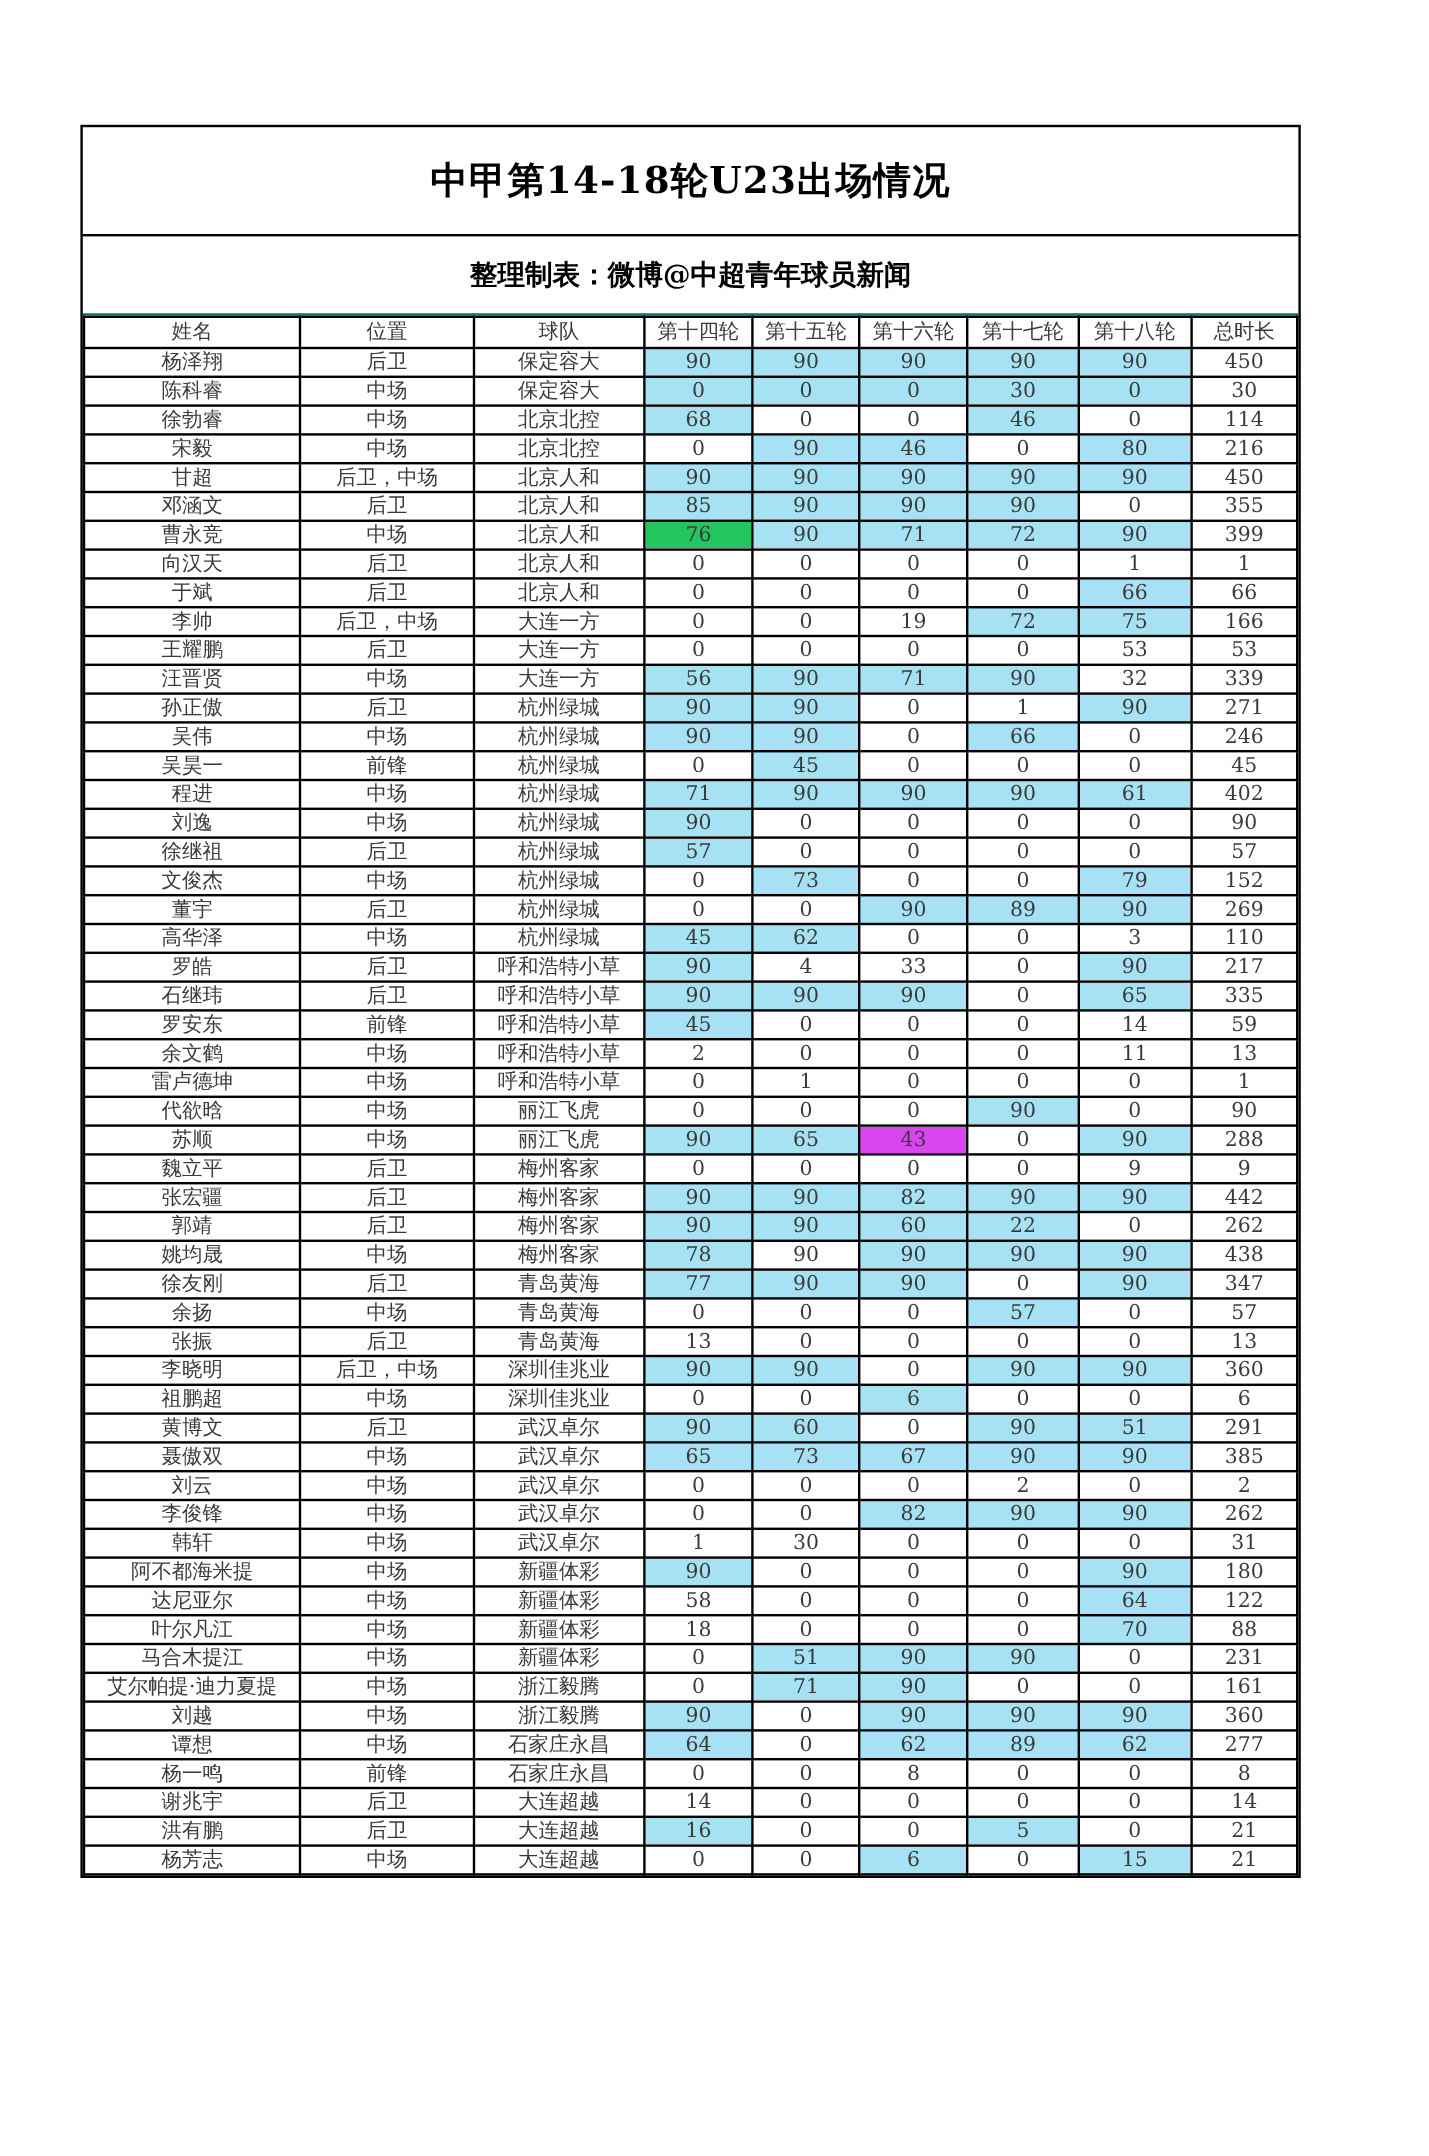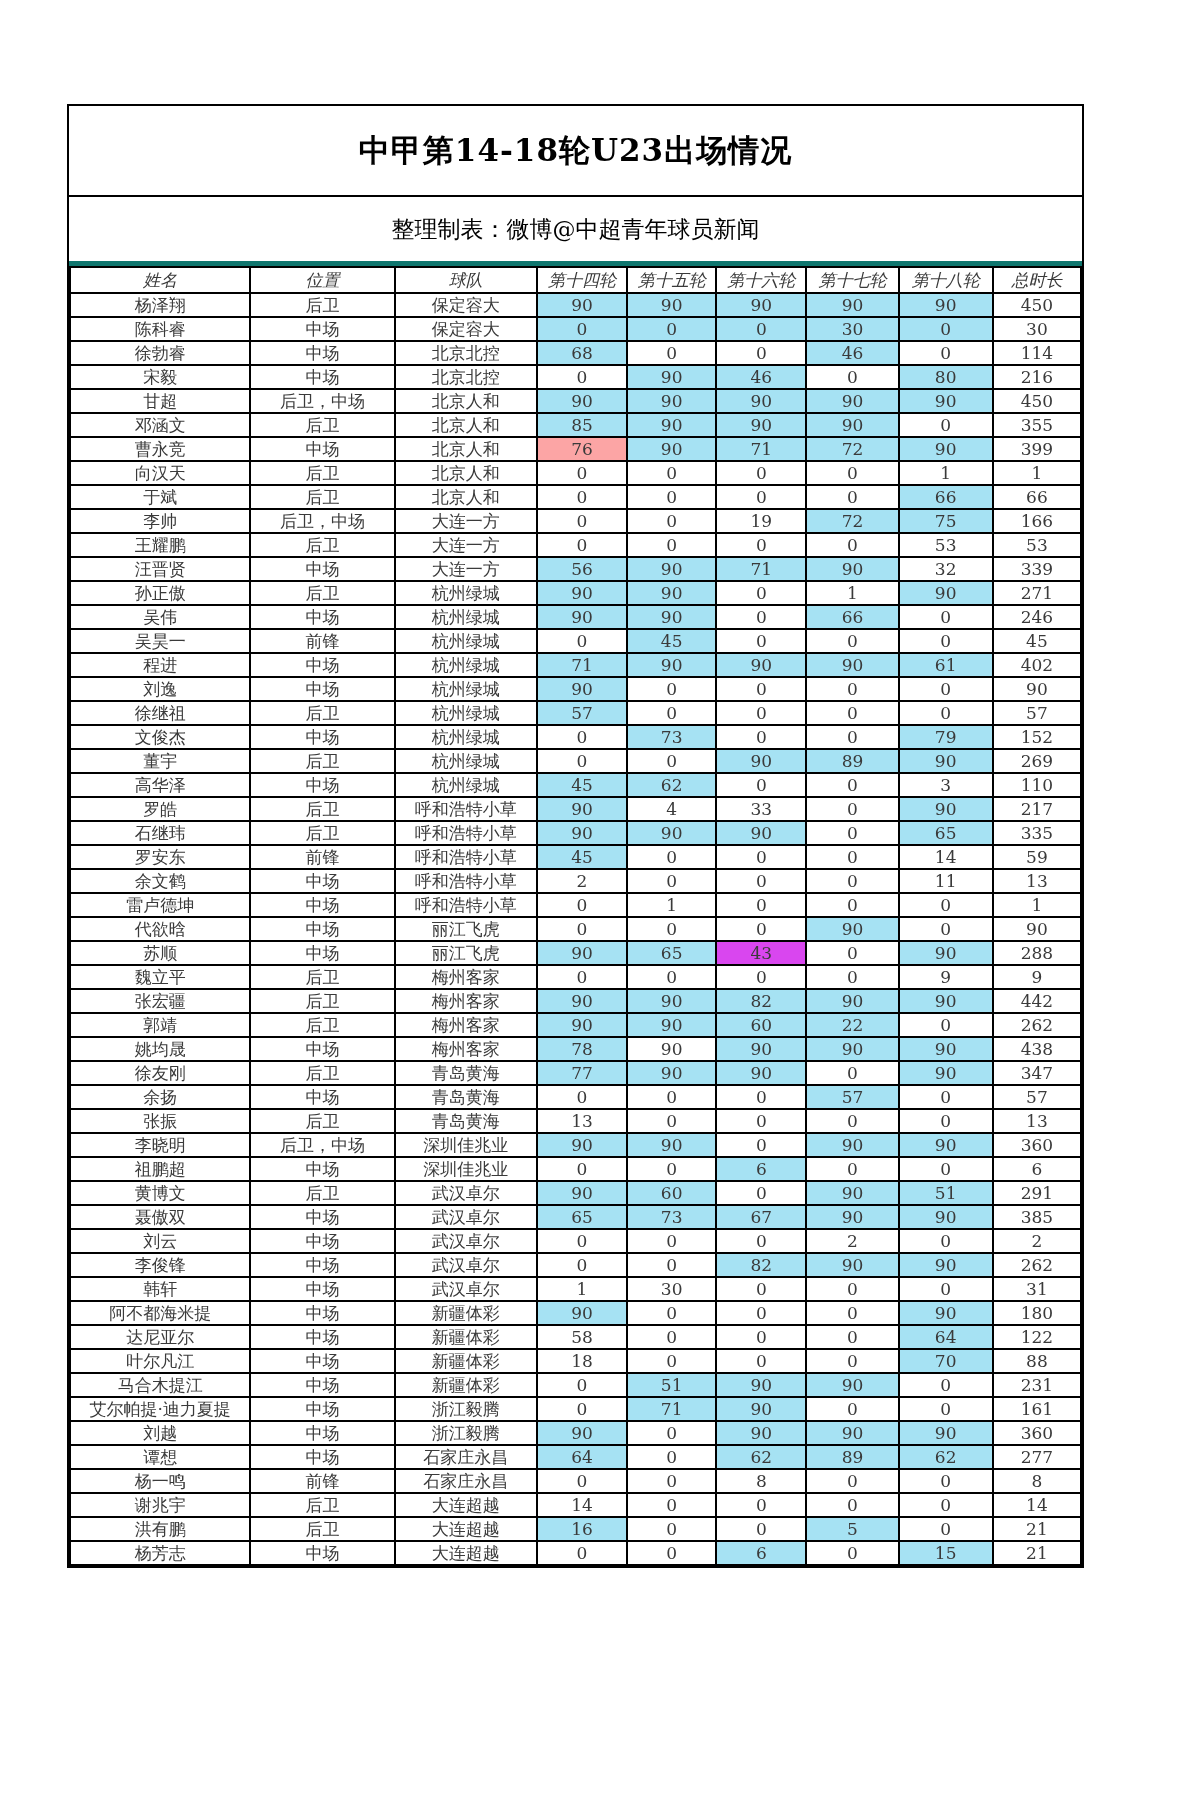--- a/index.html
+++ b/index.html
@@ -27,26 +27,26 @@
     display: flex;
     align-items: center;
     justify-content: center;
     font-size: 31px;
     font-weight: bold;
     color: #000;
     letter-spacing: 1px;
   }
   .subtitle-row {
     height: 64px;
-    border-bottom: 5px solid #0f766e;
+    border-bottom: 2px solid #0f766e;
     display: flex;
     align-items: center;
     justify-content: center;
     font-size: 23px;
-    font-weight: normal;
+    font-weight: bold;
     color: #000;
   }
   table.roster {
     border-collapse: collapse;
     width: 100%;
     table-layout: fixed;
   }
   table.roster th,
   table.roster td {
     border: 2px solid #000;
@@ -57,21 +57,20 @@
     line-height: 22px;
     font-size: 17px;
     font-weight: normal;
     color: #3a3a3a;
     overflow: hidden;
     white-space: nowrap;
   }
   table.roster th {
     height: 24px;
     line-height: 24px;
-    font-style: italic;
   }
 </style>
 </head>
 <body>
 
 <div class="sheet">
   <div class="title-row">中甲第14-18轮U23出场情况</div>
   <div class="subtitle-row">整理制表：微博@中超青年球员新闻</div>
   <table class="roster">
     <colgroup>
@@ -162,21 +161,21 @@
     <td style="background: rgb(166, 226, 243);">90</td>
     <td style="background: rgb(166, 226, 243);">90</td>
     <td style="background: rgb(166, 226, 243);">90</td>
     <td>0</td>
     <td>355</td>
   </tr>
         <tr>
     <td>曹永竞</td>
     <td>中场</td>
     <td>北京人和</td>
-    <td style="background: #fca5a5;">76</td>
+    <td style="background: #22c55e;">76</td>
     <td style="background: rgb(166, 226, 243);">90</td>
     <td style="background: rgb(166, 226, 243);">71</td>
     <td style="background: rgb(166, 226, 243);">72</td>
     <td style="background: rgb(166, 226, 243);">90</td>
     <td>399</td>
   </tr>
         <tr>
     <td>向汉天</td>
     <td>后卫</td>
     <td>北京人和</td>

